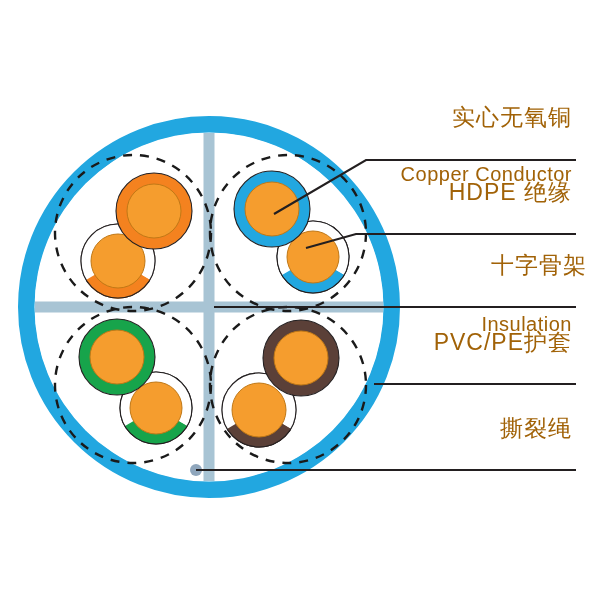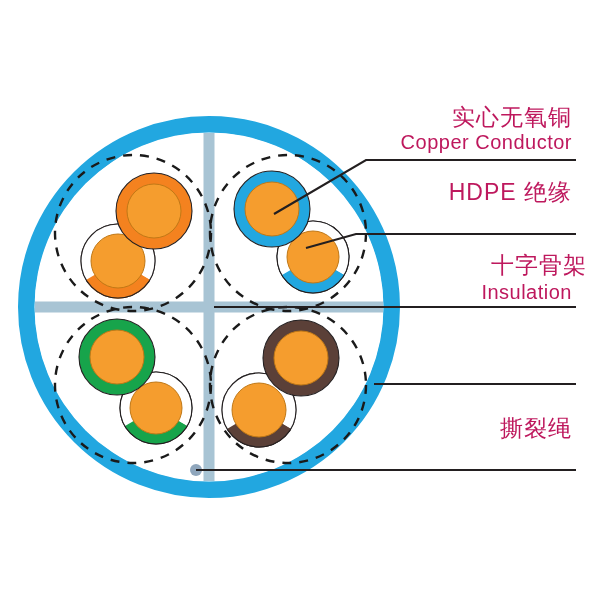--- a/index.html
+++ b/index.html
@@ -1,22 +1,22 @@
 <!DOCTYPE html>
 <html><head>
 <meta charset="utf-8">
 <style>
   html,body{margin:0;padding:0;}
   body{width:600px;height:600px;background:#ffffff;overflow:hidden;
        font-family:"Liberation Sans","DejaVu Sans",sans-serif;}
   #stage{position:relative;width:600px;height:600px;}
   svg{position:absolute;top:0;left:0;}
-  .lbl{position:absolute;text-align:center;color:#be185d;white-space:nowrap;}
+  .lbl{position:absolute;text-align:center;color:#a16207;white-space:nowrap;}
   .cn{font-size:23px;line-height:26px;letter-spacing:1px;}
-  .en{font-size:20px;line-height:23px;letter-spacing:.5px;}
+  .en{font-size:20px;line-height:23px;letter-spacing:.5px;margin-top:32px;}
 </style>
 </head>
 <body>
 
 <div id="stage">
 
   <svg width="600" height="600" viewBox="0 0 600 600">
 
     <circle cx="209" cy="307" r="182.5" fill="none" stroke="#22a7e0" stroke-width="17"></circle>
     <circle cx="209" cy="307" r="174.5" fill="#ffffff"></circle>
@@ -112,16 +112,17 @@
   </svg>
 
   <div class="lbl cn" style="right:28px;top:104px;">实心无氧铜</div>
   <div class="lbl en" style="right:28px;top:131px;">Copper Conductor</div>
 
   <div class="lbl cn" style="right:28px;top:179px;">HDPE 绝缘</div>
 
   <div class="lbl cn" style="right:13px;top:252px;">十字骨架</div>
   <div class="lbl en" style="right:28px;top:281px;">Insulation</div>
 
+  <div class="lbl cn" style="right:28px;top:329px;">PVC/PE护套</div>
 
   <div class="lbl cn" style="right:28px;top:415px;">撕裂绳</div>
 
 </div>
 
 </body></html>

